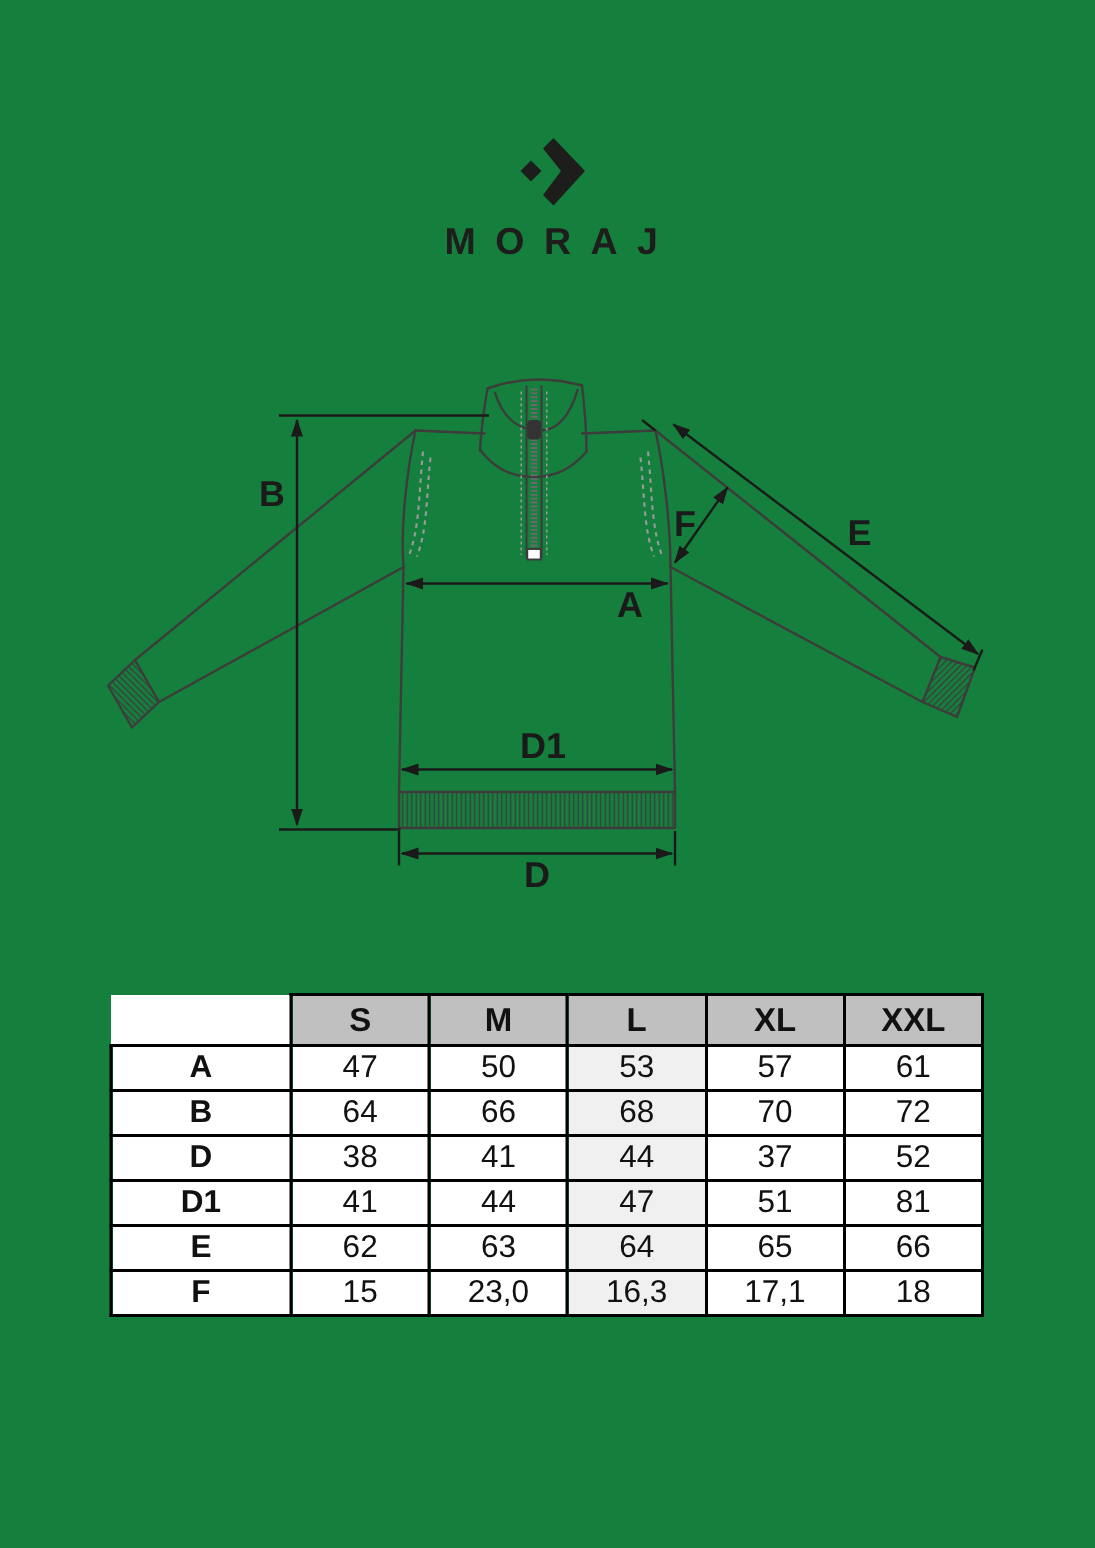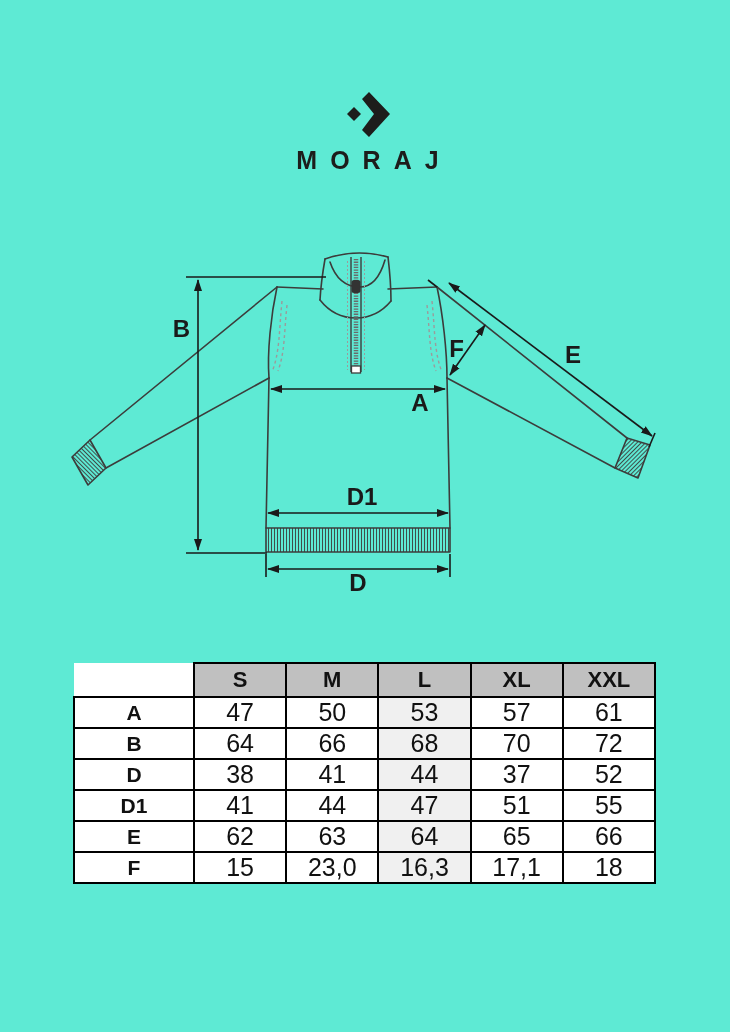--- a/index.html
+++ b/index.html
@@ -1,19 +1,19 @@
 <!DOCTYPE html>
 <html><head>
 <meta charset="utf-8">
 <style>
   html,body{margin:0;padding:0;background:#fff;}
   .page{
     position:relative;
     width:730px;height:1032px;
-    background:#5eead4;
+    background:#15803d;
     overflow:hidden;
     font-family:"Liberation Sans", sans-serif;
   }
   .diagram-svg{position:absolute;left:0;top:0;}
   
   table.size-table{
     position:absolute;
     left:73px;top:662px;
     width:583px;
     border-collapse:collapse;
@@ -39,21 +39,21 @@
     border:none;
     background:#fff;
   }
   table.size-table .row-head{
     font-weight:bold;
     font-size:21px;
     background:#fff;
   }
   table.size-table td{
     font-weight:normal;
-    font-size:25px;
+    font-size:21px;
     background:#fff;
   }
   table.size-table td.hl{background:#f0f0f0;margin-left:12px;}
 </style>
 </head>
 <body>
 
 <div class="page">
 
   <svg class="diagram-svg" width="730" height="1032" viewBox="0 0 730 1032">
@@ -194,21 +194,21 @@
       <td class="hl">44</td>
       <td>37</td>
       <td>52</td>
     </tr>
     <tr class="data-row">
       <th class="row-head">D1</th>
       <td>41</td>
       <td>44</td>
       <td class="hl">47</td>
       <td>51</td>
-      <td>55</td>
+      <td>81</td>
     </tr>
     <tr class="data-row">
       <th class="row-head">E</th>
       <td>62</td>
       <td>63</td>
       <td class="hl">64</td>
       <td>65</td>
       <td>66</td>
     </tr>
     <tr class="data-row">

